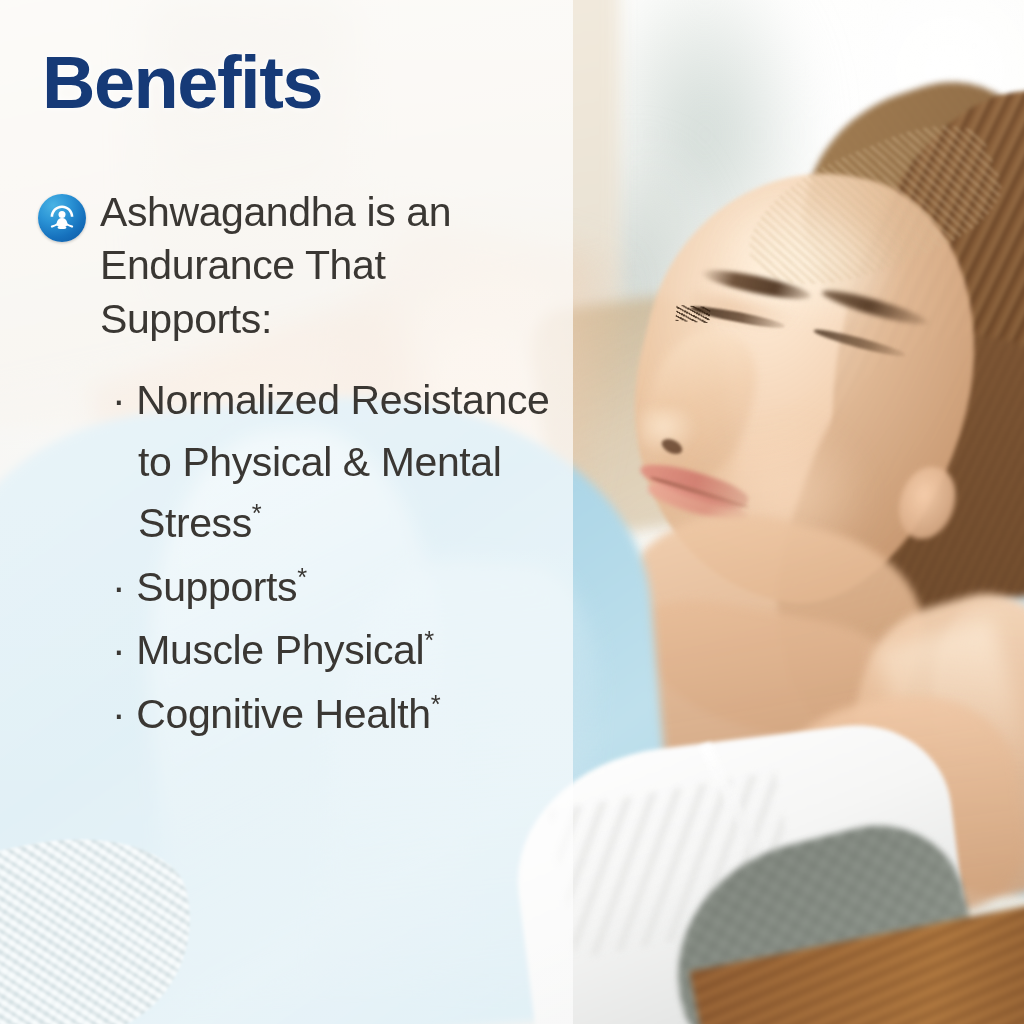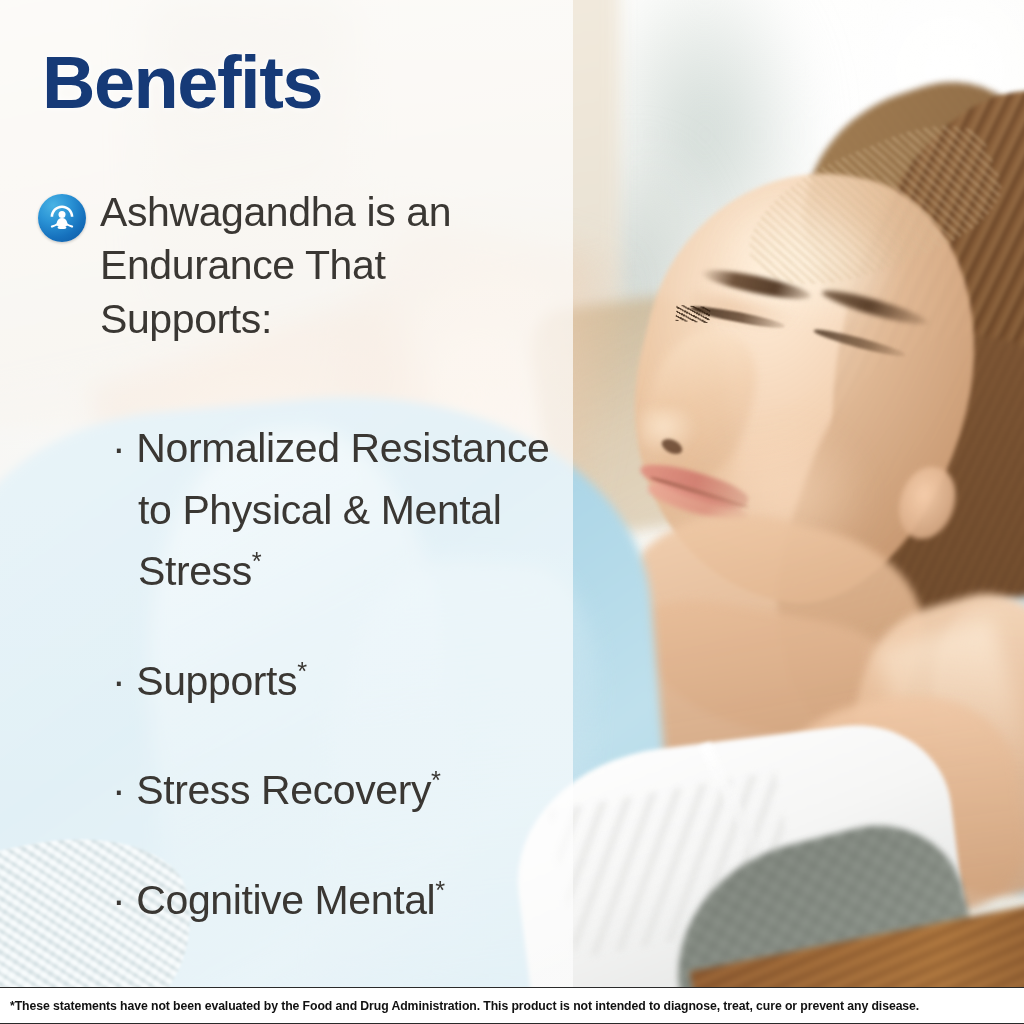--- a/index.html
+++ b/index.html
@@ -338,21 +338,21 @@
 
   .headline {
     font-size:41px; line-height:1.30; font-weight:400;
     color:#3a3733; letter-spacing:-.4px;
   }
 
   .bullets {
     position:absolute; left:112px; top:370px; width:452px;
     font-size:41px; line-height:1.50; color:#3a3733; letter-spacing:-.4px;
   }
-  .bullet { display:block; text-indent:-26px; padding-left:26px; margin-bottom:2px;margin-top:48px; }
+  .bullet { display:block; text-indent:-26px; padding-left:26px; margin-bottom:2px; }
   .bullet .dot { }
   sup.star { font-size:.62em; vertical-align:super; line-height:0; }
 
   
   .footer {
     position:absolute; left:0; bottom:0; width:1024px; height:37px;
     background:#ffffff;
     border-top:1.5px solid #2a2a2a;
     border-bottom:1.5px solid #2a2a2a;
     display:flex; align-items:center;
@@ -444,26 +444,23 @@
       <span class="bullet">
         <span class="dot">·</span>
         <span>Normalized Resistance to Physical &amp; Mental Stress</span><sup class="star">*</sup>
       </span>
       <span class="bullet">
         <span class="dot">·</span>
         <span>Supports</span><sup class="star">*</sup>
       </span>
       <span class="bullet">
         <span class="dot">·</span>
-        <span>Stress Recovery</span><sup class="star">*</sup>
+        <span>Muscle Physical</span><sup class="star">*</sup>
       </span>
       <span class="bullet">
         <span class="dot">·</span>
-        <span>Cognitive Mental</span><sup class="star">*</sup>
+        <span>Cognitive Health</span><sup class="star">*</sup>
       </span>
     </div>
   </div>
 
-  <div class="footer">
-    <div class="footer-text">*These statements have not been evaluated by the Food and Drug Administration. This product is not intended to diagnose, treat, cure or prevent any disease.</div>
-  </div>
 
 </div>
 
 </body></html>

